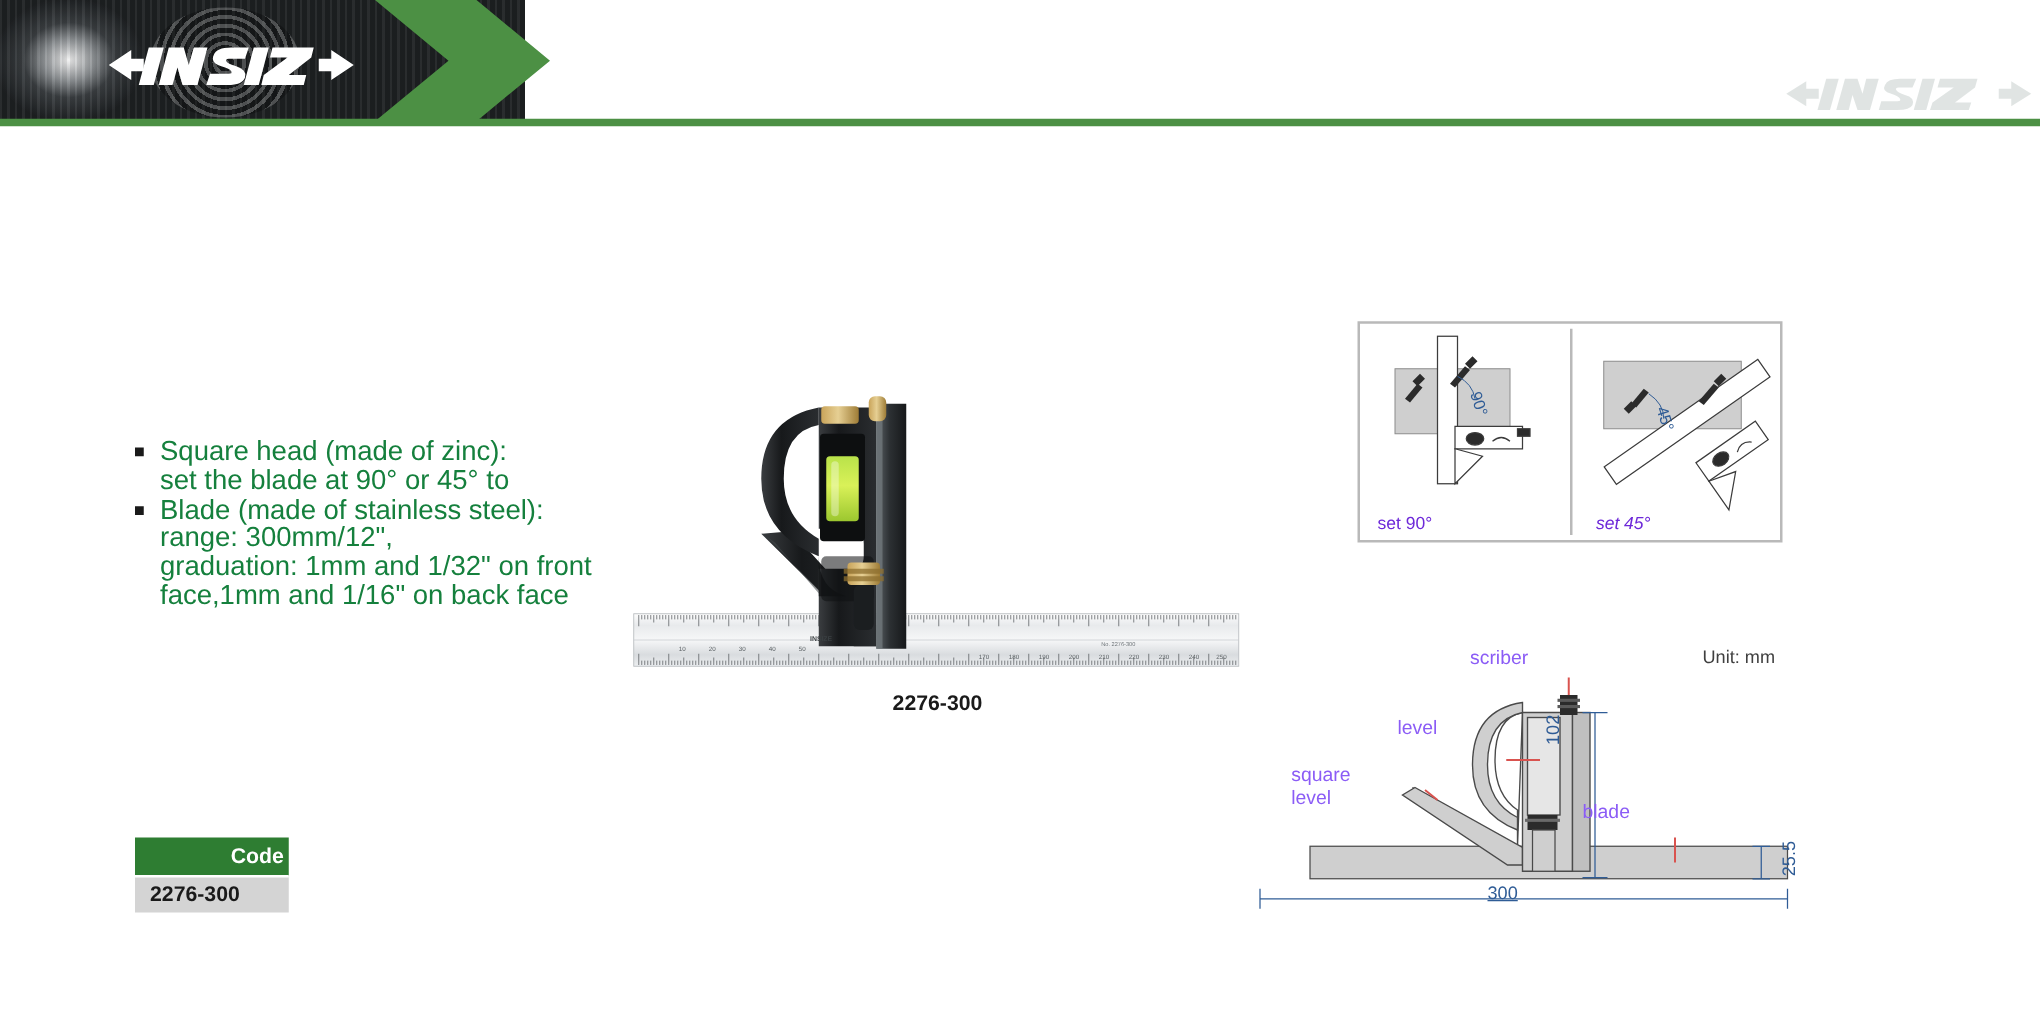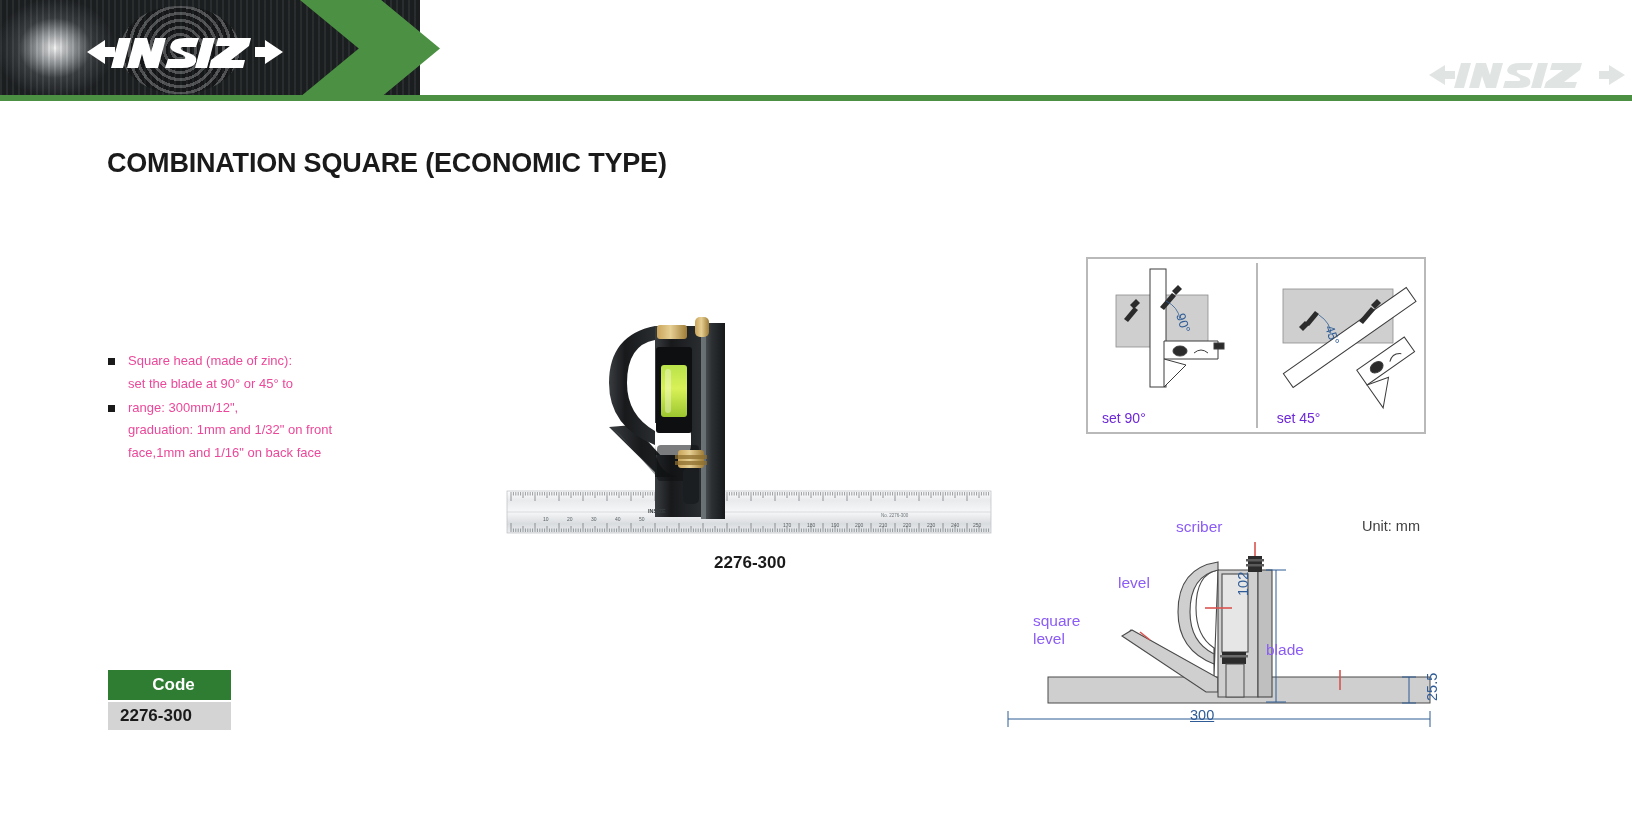--- a/index.html
+++ b/index.html
@@ -77,41 +77,41 @@
 
   
   .specs {
     position: absolute; left: 107px; top: 350px;
     width: 380px;
   }
   .spec-item {
     position: relative;
     padding-left: 21px;
     margin-bottom: 1px;
-    font-size: 13px; line-height: 22.8px; color: #ec4899;
+    font-size: 22px; line-height: 22.8px; color: #15803d;
   }
   .spec-item .sq {
     position: absolute; left: 1px; top: 8px;
     width: 7px; height: 7px; background: #1a1a1a;
   }
   .spec-line { display: block; white-space: pre; }
 
   
   .code-table {
     position: absolute; left: 108px; top: 670px;
     width: 123px;
     border-collapse: collapse;
   }
   .code-head {
     background: #2e7d32;
     color: #ffffff;
     font-size: 17px; font-weight: bold;
     padding: 5px 4px 5px 12px;
     height: 29px;
-    text-align: center;
+    text-align: right;
     white-space: nowrap;
   }
   .code-cell {
     background: #d4d4d4;
     color: #1a1a1a;
     font-size: 17px; font-weight: bold;
     padding: 4px 0 4px 12px;
     height: 28px;
     border-top: 2px solid #ffffff;
     text-align: left;
@@ -139,21 +139,21 @@
   }
   .usage-divider {
     position: absolute; left: 50%; top: 4px; bottom: 4px;
     width: 1.5px; background: #b9b9b9;
   }
   .usage-caption {
     position: absolute; bottom: 6px;
     font-size: 14px; color: #6d28d9; white-space: nowrap;
   }
   .usage-caption.left  { left: 14px; }
-  .usage-caption.right { left: 52%; margin-left: 14px; }
+  .usage-caption.right { left: 52%; margin-left: 14px; font-style: italic; }
 
   
   .dim-drawing {
     position: absolute; left: 1000px; top: 512px;
     width: 440px; height: 225px;
   }
   .unit-label {
     position: absolute; left: 1362px; top: 518px;
     font-size: 14.5px; color: #404040; white-space: nowrap;
   }
@@ -198,30 +198,30 @@
         <path d="M49 5 L59 5 L63 17 L66 5 L76 5 L69 30 L59 30 L55 18 L52 30 L42 30 Z"></path>
         <path d="M81 10 Q83 5 93 5 L106 5 L103 12 L92 12 Q89 12 90 14 Q91 16 97 18 Q105 20 103 26 Q101 30 91 30 L76 30 L78 23 L91 23 Q94 23 93 21 Q92 19 86 17 Q78 15 81 10 Z"></path>
         <path d="M111 5 L121 5 L114 30 L104 30 Z"></path>
         <path d="M125 5 L155 5 L153 12 L137 24 L150 24 L148 30 L117 30 L119 24 L136 12 L123 12 Z"></path>
       </g>
     </svg>
 
     <div class="banner-greenline"></div>
   </div>
 
-  <div class="page-title">COMBINATION SQUARE (ECONOMIC TYPE)</div>
 
   <div class="specs">
     <div class="spec-item">
       <span class="sq"></span>
       <span class="spec-line">Square head (made of zinc):</span>
       <span class="spec-line">set the blade at 90° or 45° to</span>
     </div>
     <div class="spec-item">
       <span class="sq"></span>
+      <span class="spec-line">Blade (made of stainless steel):</span>
       <span class="spec-line">range: 300mm/12",</span>
       <span class="spec-line">graduation: 1mm and 1/32" on front</span>
       <span class="spec-line">face,1mm and 1/16" on back face</span>
     </div>
   </div>
 
   <svg class="product-photo" viewBox="0 0 490 250">
     <defs>
       <linearGradient id="rulerGrad" x1="0" y1="0" x2="0" y2="1">
         <stop offset="0%" stop-color="#fdfdfd"></stop>

